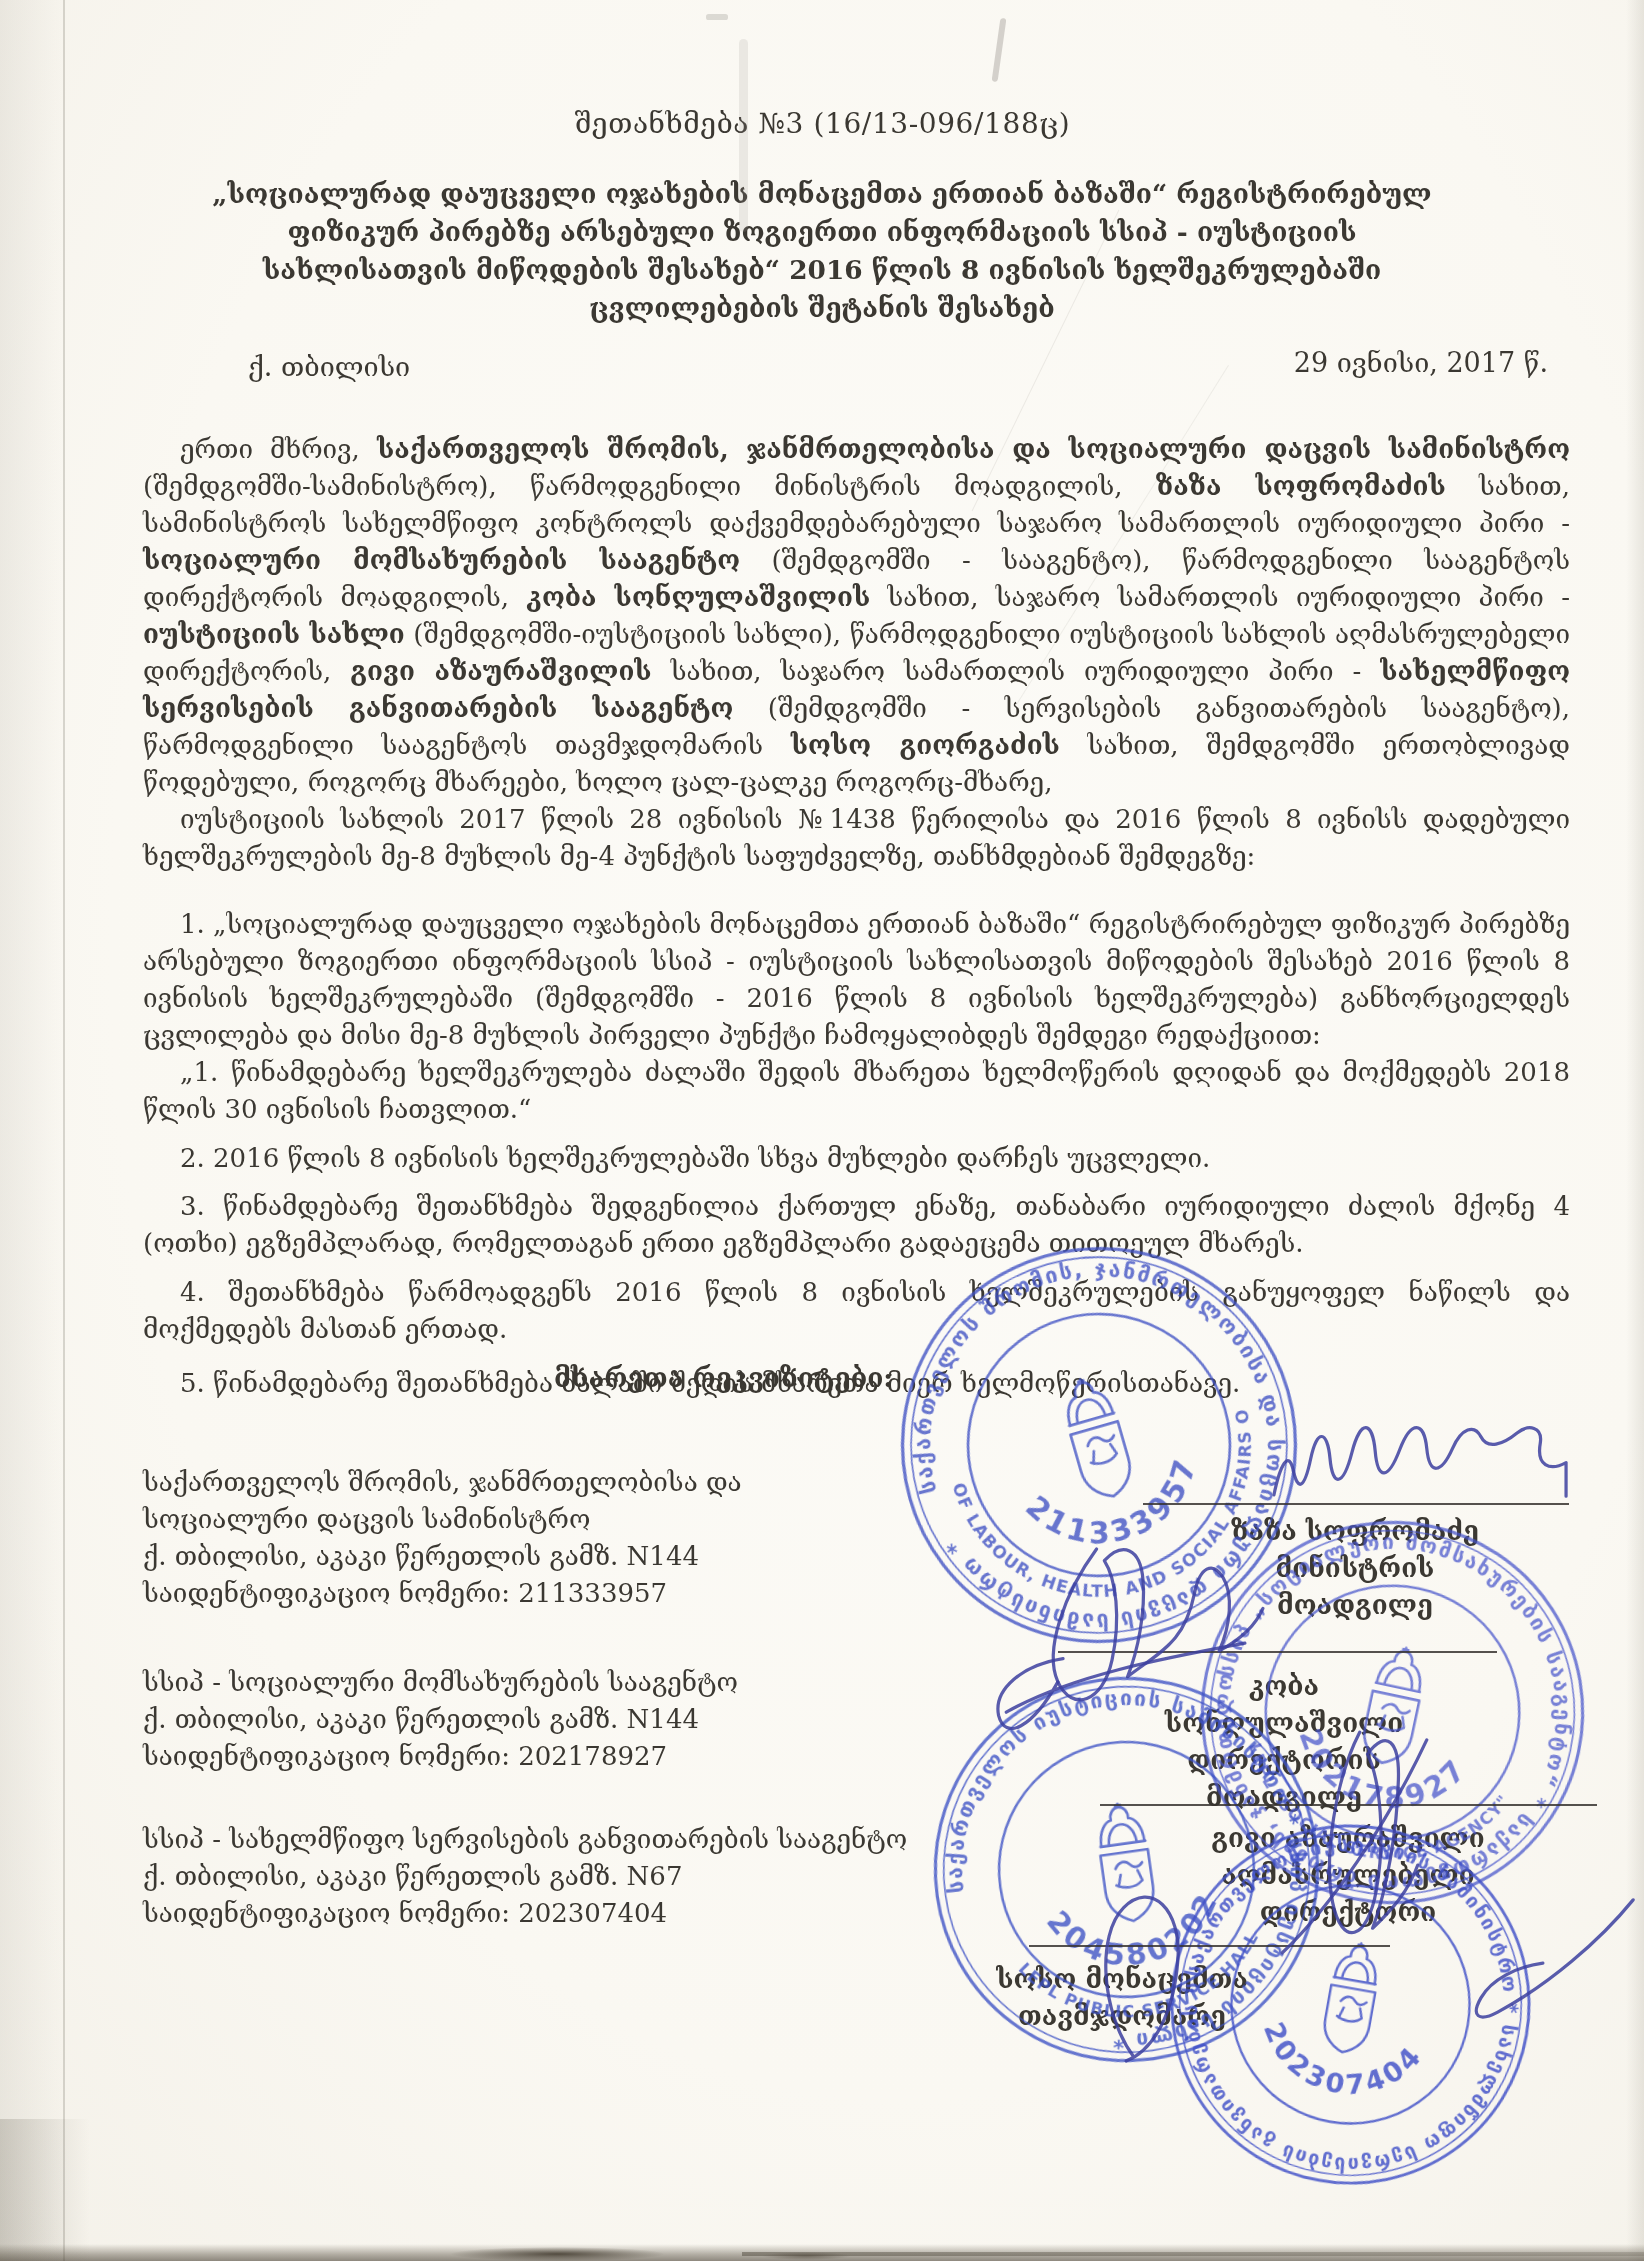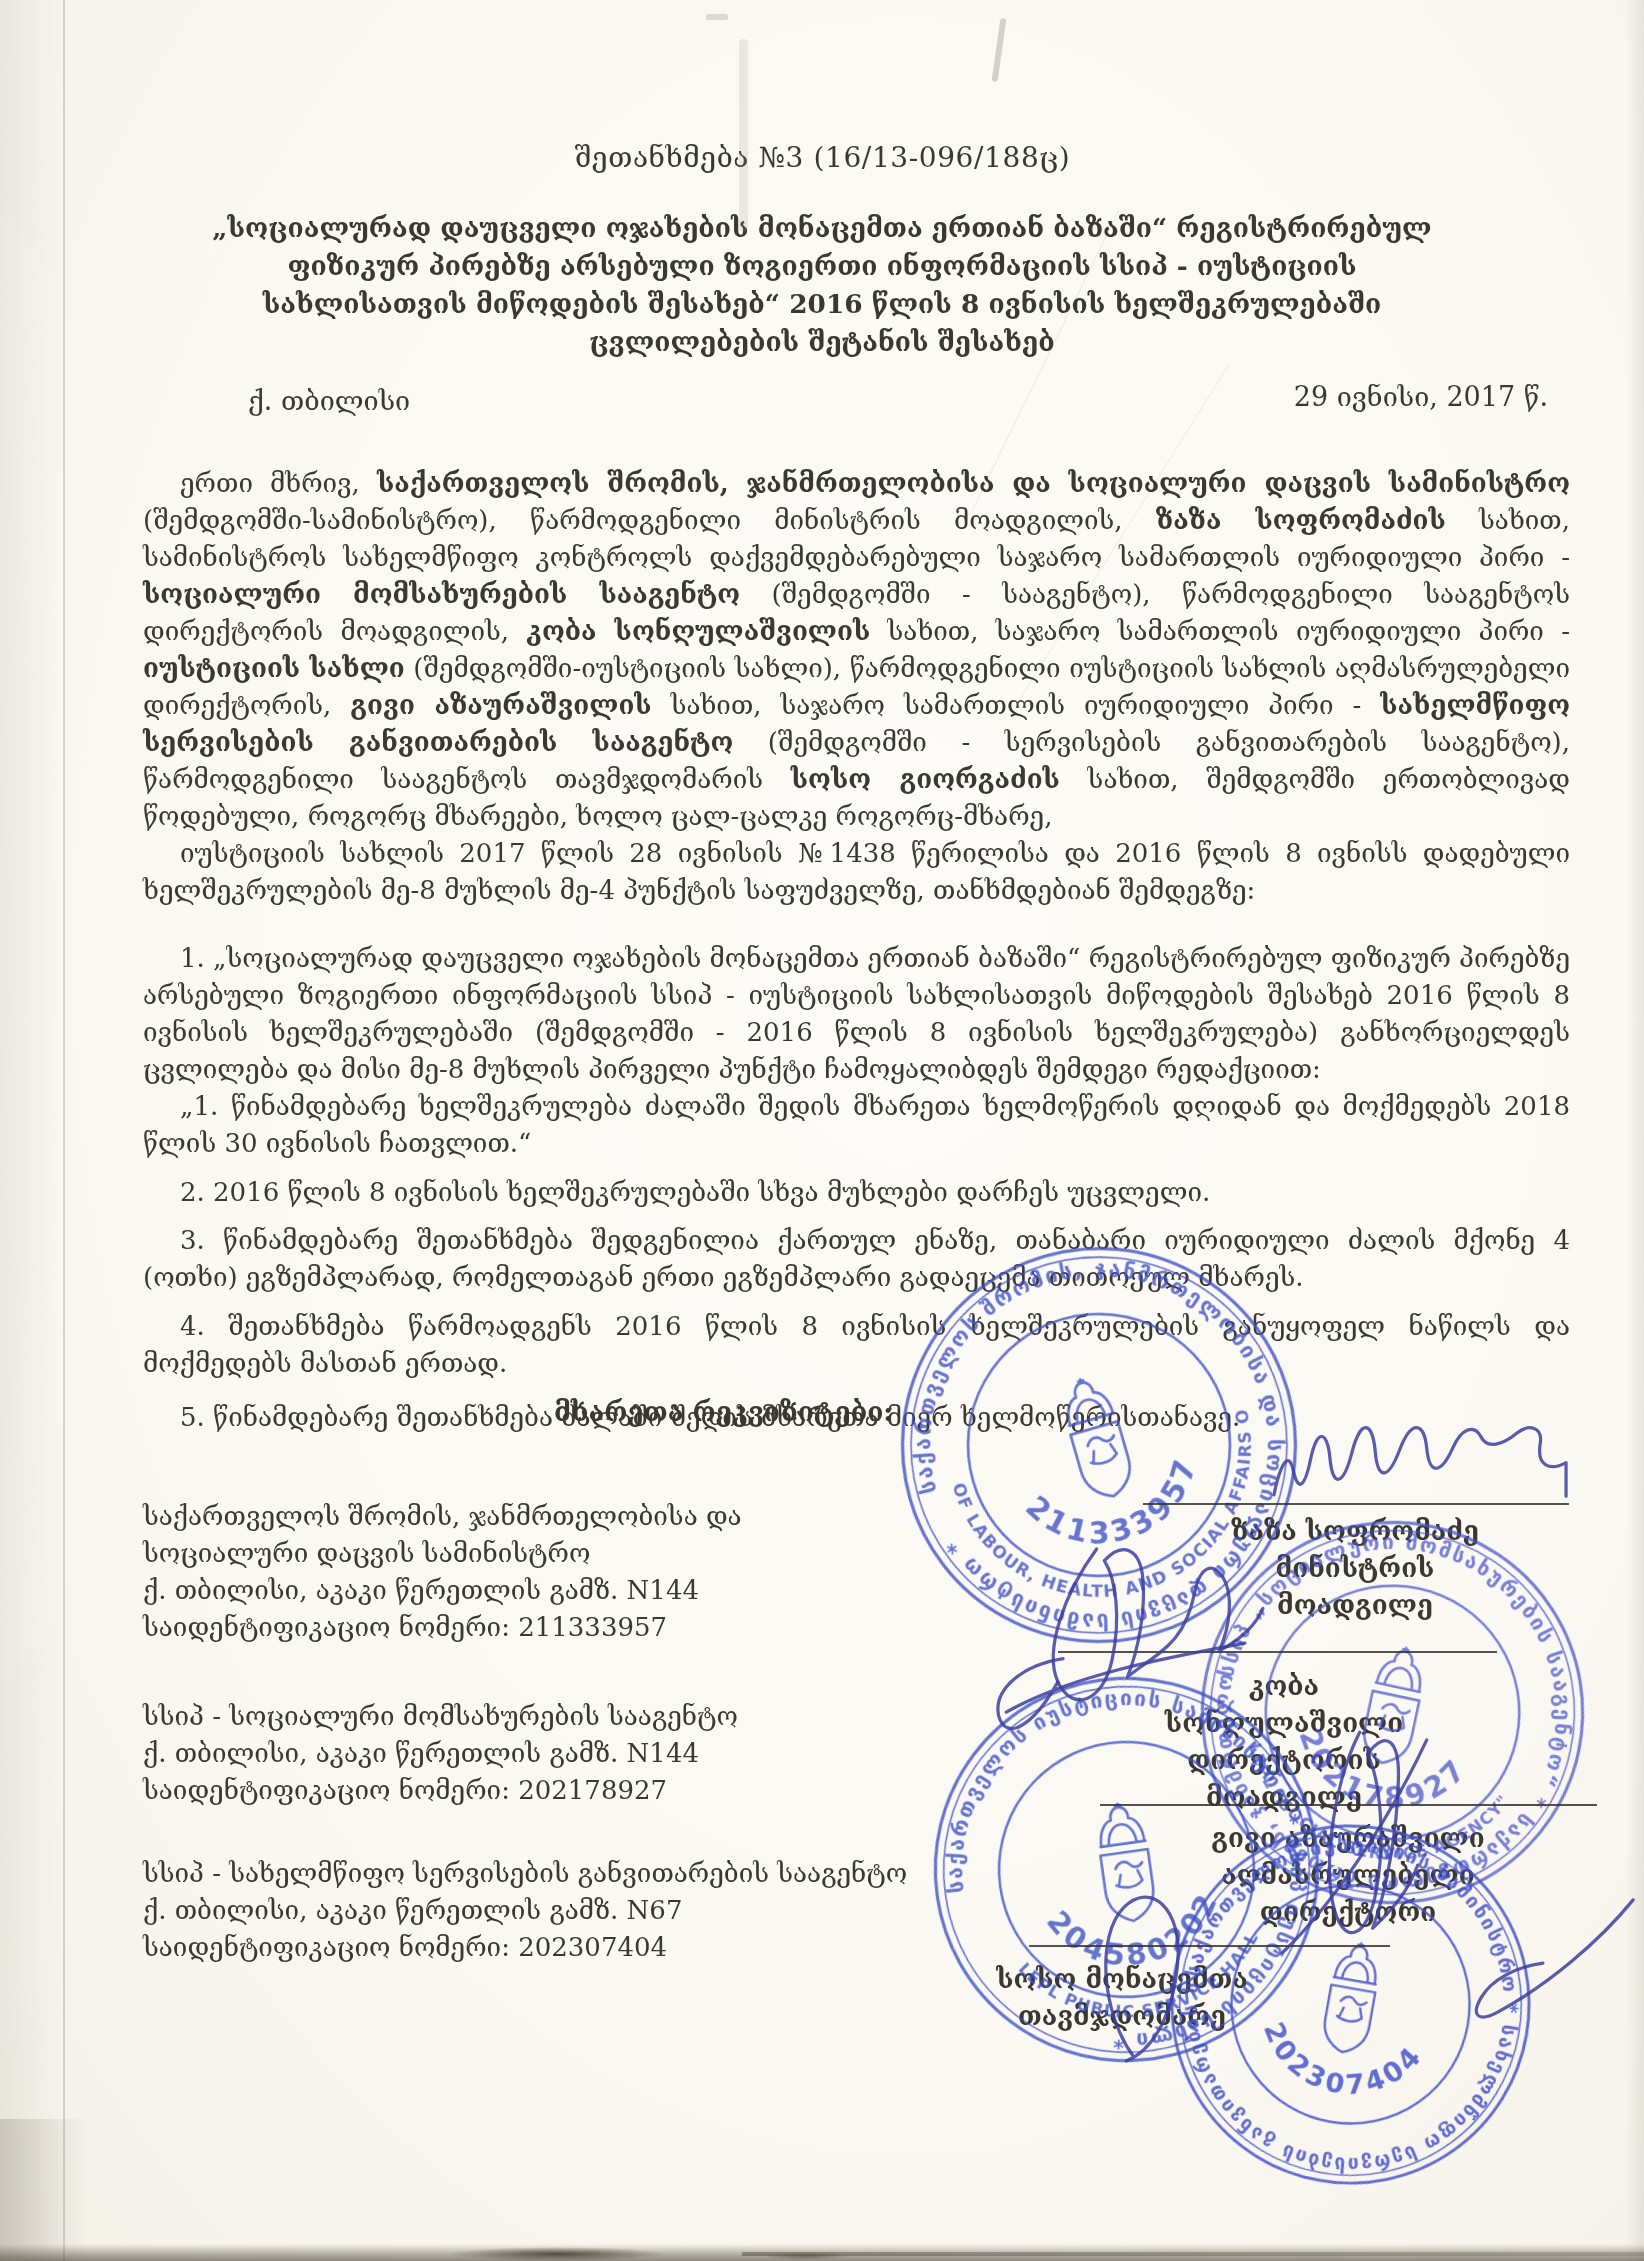--- a/index.html
+++ b/index.html
@@ -3,21 +3,21 @@
 <meta charset="utf-8">
 <style>
   html,body {margin:0; padding:0; background:#d9d6cf;}
   .page {
     position:relative; width:1645px; height:2261px; overflow:hidden;
     background: radial-gradient(ellipse at 55% 42%, #fcfbf7 0%, #faf8f2 62%, #f4f1e9 100%);
     font-family:"DejaVu Serif","DejaVu Sans",serif;
     color:#3b3832;
   }
   
-  .txt {position:absolute; z-index:2;margin-top:34px;}
+  .txt {position:absolute; z-index:2;}
   .title {top:107px; left:0; width:1645px; text-align:center; font-size:28px; letter-spacing:0.6px;}
   .subtitle {top:175px; left:190px; width:1264px; text-align:center; font-weight:bold; font-size:26.4px; line-height:38px;}
   .place {top:351px; left:248px; font-size:27px;}
   .date  {top:347px; right:97px; font-size:27px;}
   .bodycol {top:431px; left:143px; width:1427px; font-size:26px; line-height:37px; text-align:justify;}
   .bodycol p {margin:0;}
   .indent {text-indent:37px;}
   .gap-lg {margin-top:31px !important;}
   .gap-sm {margin-top:11.6px !important;}
   .gap-md {margin-top:17px !important;}

